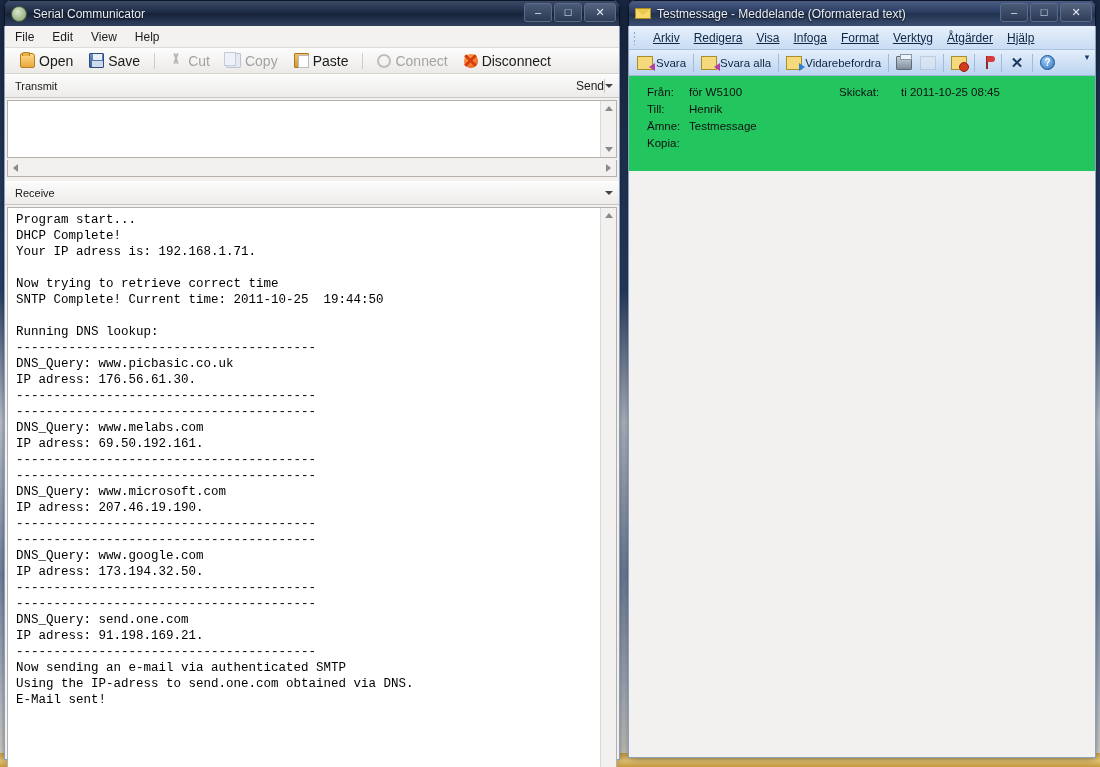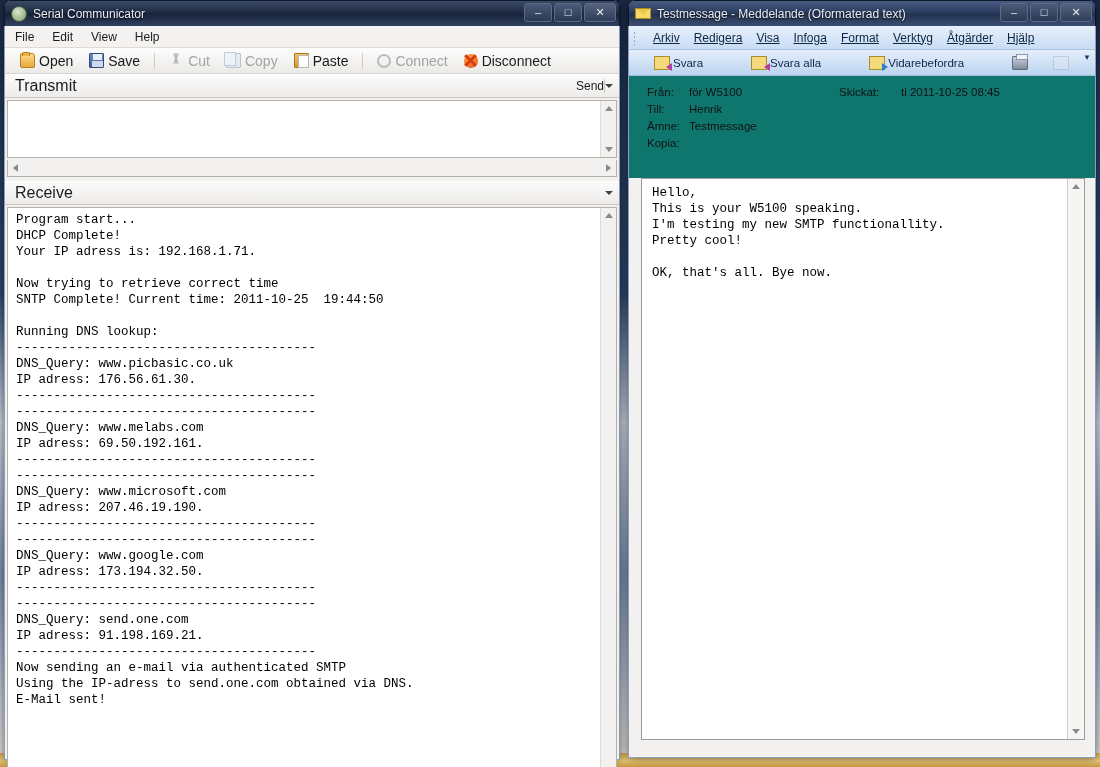--- a/index.html
+++ b/index.html
@@ -67,21 +67,21 @@
   .ico-paste:before{content:"";position:absolute;left:3px;top:1px;width:9px;height:11px;background:#fdfdfd;border:1px solid #b9b9b9;}
   .ico-plug { width:14px;height:14px;border:2px solid #bdbdbd;border-radius:50%;}
   .ico-plug-x { width:14px;height:14px;border-radius:50%;
      background:radial-gradient(circle at 40% 35%,#ffb24d,#e04a16); position:relative;}
   .ico-plug-x:before,.ico-plug-x:after{content:"";position:absolute;left:5px;top:-1px;width:3px;height:15px;background:#d93a10;}
   .ico-plug-x:before{transform:rotate(45deg);} .ico-plug-x:after{transform:rotate(-45deg);}
 
   .panel-head { height:24px; background:linear-gradient(180deg,#fbfbfb,#eeecea);
     border-top:1px solid #fff; border-bottom:1px solid #c9c5c0;
     display:flex; align-items:center; padding:0 6px 0 10px; justify-content:space-between; }
-  .panel-head .ptitle { font-size:16px; color:#1b1b1b;text-align:right; }
+  .panel-head .ptitle { font-size:11px; color:#1b1b1b;text-align:right; }
   .panel-head .pright { display:flex; align-items:center; font-size:12px; color:#1b1b1b;}
   .vsep { width:1px; height:14px; background:#c9c5c0; }
   .caret { width:0;height:0;border-left:4px solid transparent;border-right:4px solid transparent;
     border-top:4px solid #444; cursor:pointer;}
 
   .textarea-wrap { position:relative; background:#fff; border:1px solid #b5b0aa; margin:2px; }
   .scroll-v { position:absolute; right:0; top:0; width:16px; bottom:0; background:#f2f1f0; border-left:1px solid #dcd8d3;}
   .arr { position:absolute; width:0;height:0; }
   .arr-up{border-left:4px solid transparent;border-right:4px solid transparent;border-bottom:5px solid #8a8a8a;left:4px;top:5px;}
   .arr-dn{border-left:4px solid transparent;border-right:4px solid transparent;border-top:5px solid #8a8a8a;left:4px;bottom:5px;}
@@ -110,21 +110,21 @@
   .ico-envelope { width:16px;height:11px;background:#f6d96a;border:1px solid #b08c1d; position:relative;}
   .ico-envelope:after{content:"";position:absolute;left:0;top:0;width:0;height:0;
     border-left:7px solid transparent;border-right:7px solid transparent;border-top:6px solid #e8c84f;}
   .omenubar { height:24px; background:linear-gradient(180deg,#e8f0fb,#c8dcf3);
     display:flex; align-items:center; padding-left:4px; gap:14px; border-bottom:1px solid #a9c2e0;}
   .omenubar .dots { width:4px; height:14px; margin-right:2px;
     background-image:radial-gradient(#8aa6c8 1px, transparent 1px); background-size:3px 4px;}
   .omenubar span.mi { font-size:12px; color:#0d2744; cursor:pointer; }
   .omenubar u { text-decoration:underline; }
   .otoolbar { height:26px; background:linear-gradient(180deg,#e4eefb,#bcd4f0);
-    display:flex; align-items:center; padding-left:4px; gap:17px; border-bottom:1px solid #9fbada; position:relative;}
+    display:flex; align-items:center; padding-left:4px; gap:0; border-bottom:1px solid #9fbada; position:relative;}
   .obtn { display:flex; align-items:center; gap:3px; padding:1px 4px; font-size:11.5px;
     color:#0d2744; cursor:pointer; white-space:nowrap; }
   .obtn.disabled { opacity:.45; cursor:default; }
   .osep { width:1px; height:18px; background:#9fbada; margin:0 3px; }
   .oico { width:16px; height:14px; position:relative; display:inline-block; }
   .oico-reply { background:#f5d97d; border:1px solid #a98e2a; }
   .oico-reply:after{content:"";position:absolute;right:-3px;bottom:-2px;width:0;height:0;
     border-top:4px solid transparent;border-bottom:4px solid transparent;border-right:6px solid #b43fa8;}
   .oico-replyall { background:#f5d97d; border:1px solid #a98e2a;}
   .oico-replyall:after{content:"";position:absolute;right:-4px;bottom:-2px;width:0;height:0;
@@ -139,21 +139,21 @@
   .oico-block:after{content:"";position:absolute;right:-3px;bottom:-3px;width:8px;height:8px;border-radius:50%;
     background:#d33b1e; border:1px solid #8e2410;}
   .oico-flag { width:12px;height:14px;}
   .oico-flag:before{content:"";position:absolute;left:4px;top:0;width:2px;height:13px;background:#8c2a2a;}
   .oico-flag:after{content:"";position:absolute;left:5px;top:0;width:8px;height:6px;background:#d63a3a;border-radius:0 3px 3px 0;}
   .oico-x { font-size:15px; color:#1b3a63; line-height:14px; text-align:center; font-weight:bold;}
   .oico-help { width:15px;height:15px;border-radius:50%;background:radial-gradient(circle at 40% 35%,#9fd0ff,#2a6fb8);
     border:1px solid #1d5288; color:#fff; font-size:10px; text-align:center; line-height:13px; font-weight:bold;}
   .otb-chev { position:absolute; right:2px; top:2px; width:12px; font-size:9px; color:#1b3a63; line-height:10px; text-align:center;}
 
-  .mail-head { background:#0f766e; padding:10px 0 24px 0; font-size:11.5px; color:#111; }
+  .mail-head { background:#22c55e; padding:10px 0 17px 0; font-size:11.5px; color:#111; }
   .mh-row { display:flex; align-items:baseline; padding:0 0 5px 0; }
   .mh-label { width:60px; padding-left:18px; color:#111; }
   .mh-val { width:150px; color:#111; }
   .mh-label2 { width:62px; color:#111; }
   .mh-val2 { color:#111; }
   .mail-body-wrap { position:relative; margin:0 10px 0 12px; background:#fff; border:1px solid #9c9c9c; height:562px; }
   .mail-body { font-family:"Liberation Mono", monospace; font-size:12.5px; line-height:16px;
     white-space:pre; padding:6px 0 0 10px; color:#000; }
   .mail-scroll { position:absolute; right:0; top:0; width:17px; bottom:0; background:#f6f5f4; border-left:1px solid #cfcbc6;}
 </style>
@@ -374,27 +374,15 @@
       <div class="mh-row">
         <span class="mh-label">Ämne:</span>
         <span class="mh-val">Testmessage</span>
       </div>
       <div class="mh-row">
         <span class="mh-label">Kopia:</span>
         <span class="mh-val"></span>
       </div>
     </div>
 
-    <div class="mail-body-wrap">
-      <div class="mail-body">Hello,
-This is your W5100 speaking.
-I'm testing my new SMTP functionallity.
-Pretty cool!
-
-OK, that's all. Bye now.</div>
-      <div class="mail-scroll">
-        <span class="arr arr-up" style="left:4px;top:5px;"></span>
-        <span class="arr arr-dn" style="left:4px;bottom:5px;"></span>
-      </div>
-    </div>
 
   </div>
 </div>
 
 </body></html>

